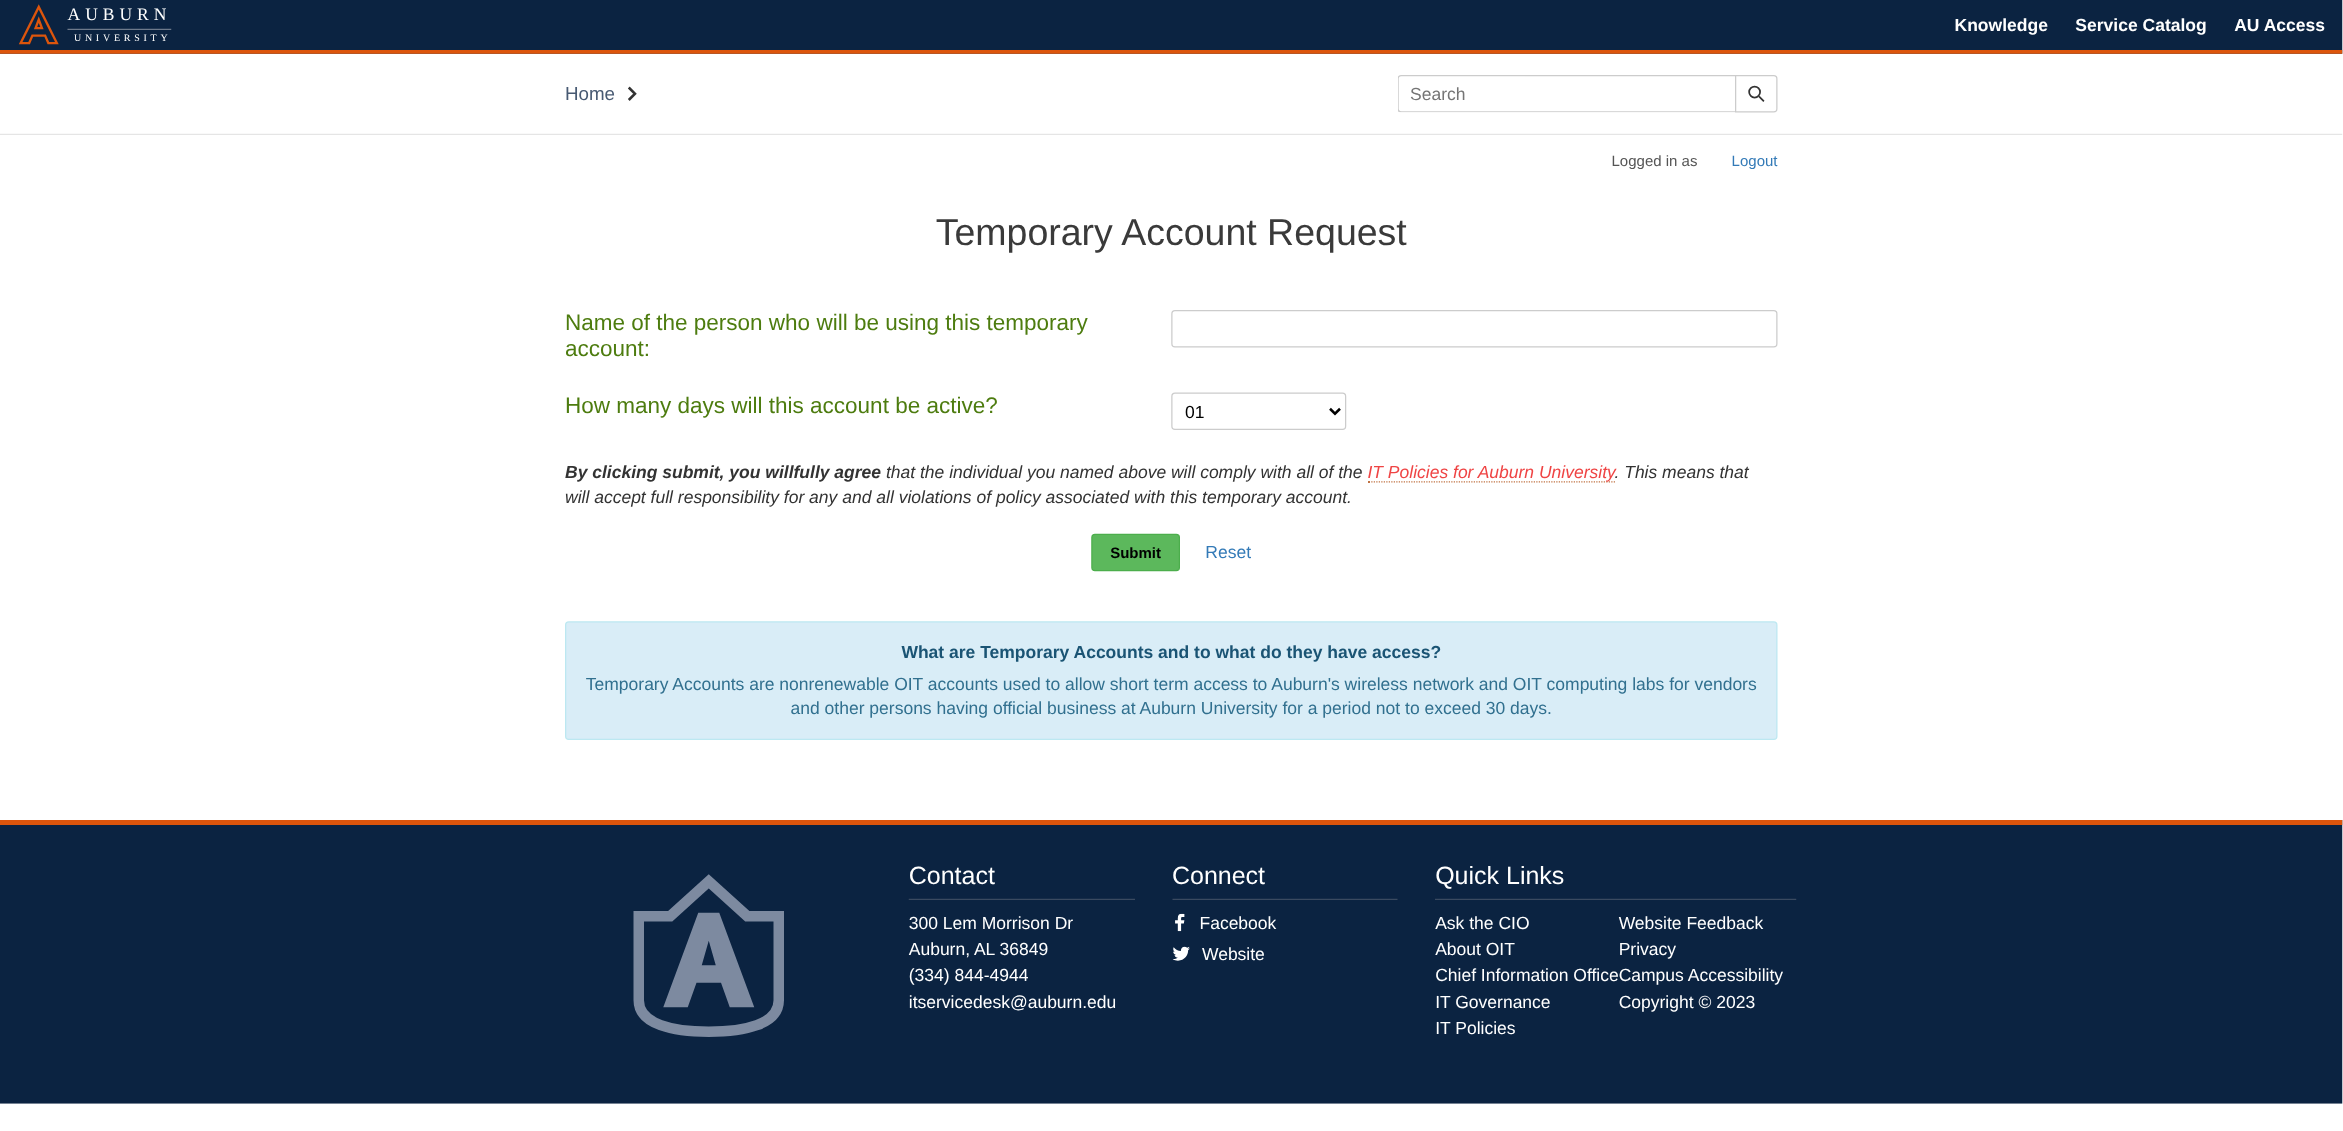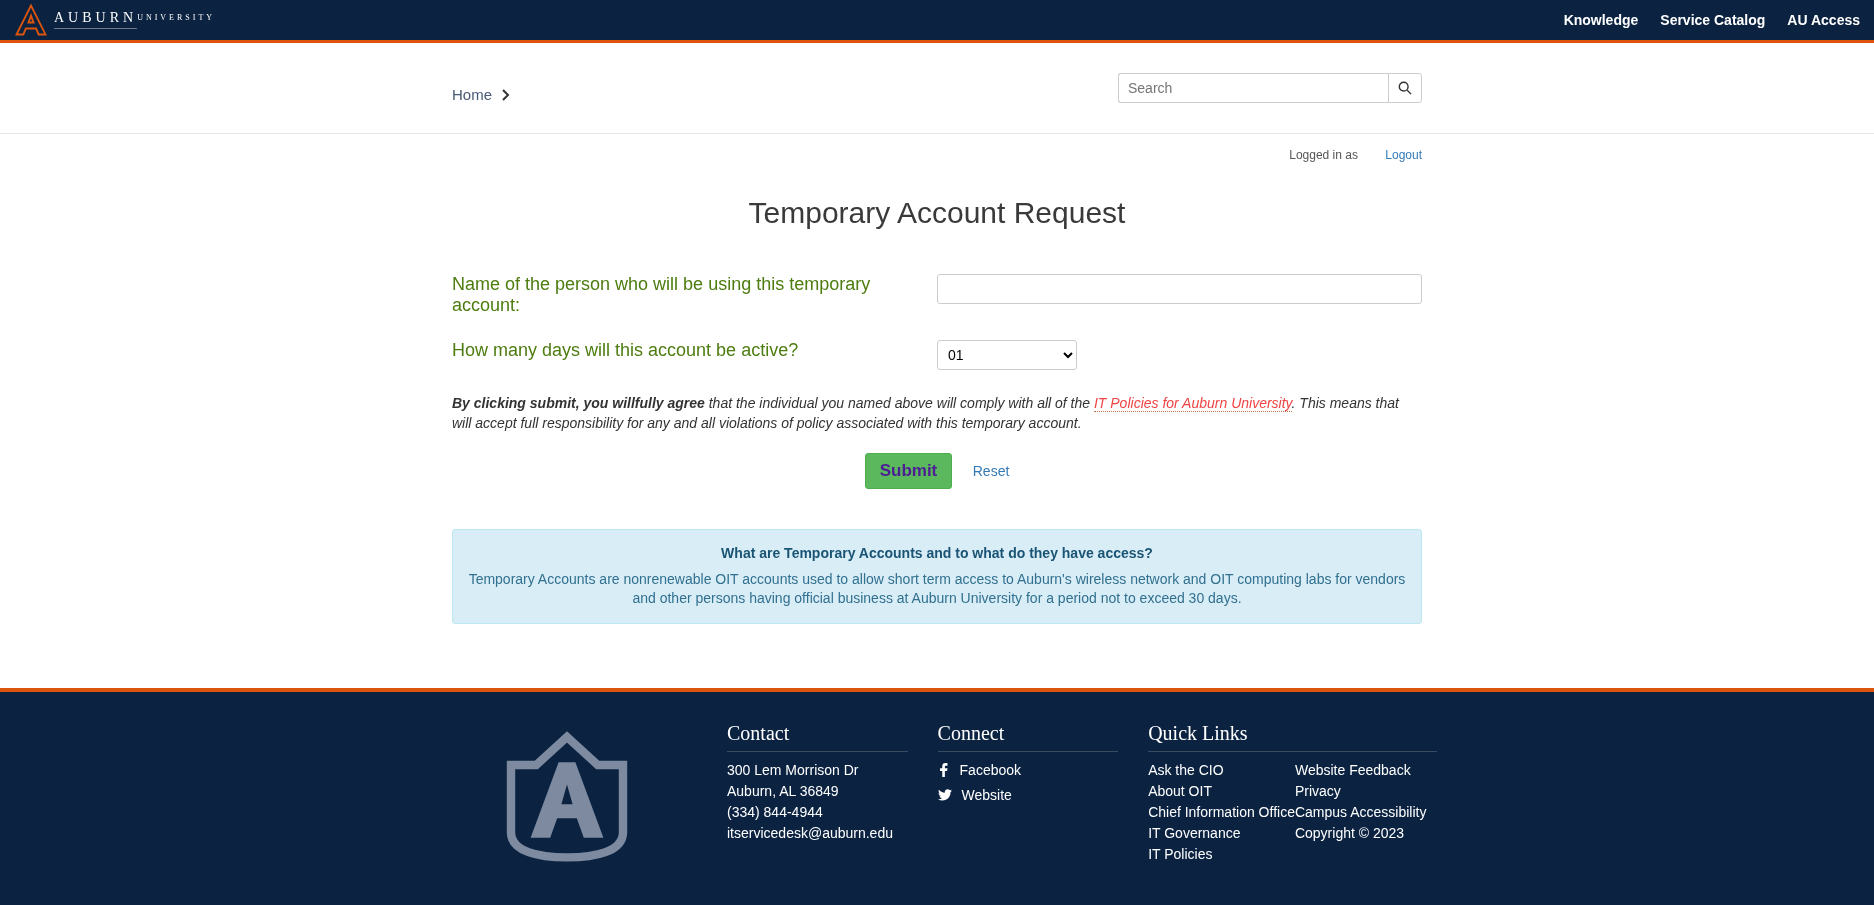--- a/index.html
+++ b/index.html
@@ -4,61 +4,61 @@
 <style>
 * { box-sizing: border-box; margin: 0; padding: 0; }
 body { font-family: "Segoe UI", Arial, sans-serif; color: #333; background: #fff; }
 a { text-decoration: none; color: inherit; }
 
 
 .top-header { background: #0b2341; border-bottom: 3px solid #dd550c; display: flex; justify-content: space-between; align-items: center; padding: 0 14px; height: 43px; }
 .logo-wrap { display: flex; align-items: center; gap: 6px; }
 .logo-au { color: #dd550c; font-weight: bold; }
 .logo-au svg { height: 34px; }
-.logo-text { display: flex; flex-direction: row; line-height: 1; color: #fff; }
+.logo-text { display: flex; flex-direction: column; line-height: 1; color: #fff; align-items: flex-end; }
 .logo-text .main { font-family: Georgia, serif; letter-spacing: 4px; font-size: 14px; border-bottom: 1px solid #6e7a8b; padding-bottom: 3px; }
 .logo-text .sub  { font-family: Georgia, serif; letter-spacing: 3px; font-size: 8px; padding-top: 3px; }
 .nav-links { display: flex; gap: 22px; }
 .nav-links a { color: #fff; font-size: 14px; font-weight: 600; }
 
 
 .sub-bar { border-bottom: 1px solid #e5e5e5; }
-.sub-bar-inner { max-width: 970px; margin: 16px auto; display: flex; justify-content: space-between; align-items: flex-end; padding: 14px 0; }
+.sub-bar-inner { max-width: 970px; margin: 3px auto; display: flex; justify-content: space-between; align-items: center; padding: 14px 0; }
 .breadcrumb { display: flex; align-items: center; gap: 10px; font-size: 15px; color: #485a73; }
 .chevron { font-size: 12px; color: #333; }
 .search-group { display: flex; }
 .search-input { width: 270px; height: 30px; border: 1px solid #ccc; border-right: none; border-radius: 3px 0 0 3px; padding: 0 9px; font-size: 14px; }
 .search-btn { width: 34px; height: 30px; border: 1px solid #ccc; background: #fff; border-radius: 0 3px 3px 0; cursor: pointer; display: flex; align-items: center; justify-content: center; }
 
 
 .container { max-width: 970px; margin: 0 auto; padding: 0 0 40px 0; }
 .login-row { text-align: right; font-size: 12px; color: #555; padding: 14px 0 10px 0; }
 .login-row a { color: #337ab7; margin-left: 24px; }
 h1.page-title { text-align: center; font-weight: 400; font-size: 30px; color: #3a3a3a; margin: 24px 0 44px 0; }
 .form-row { display: flex; margin-bottom: 24px; align-items: flex-start; }
 .form-row .lbl { width: 50%; font-weight: 400; font-size: 18px; color: #4d7c0f; padding-right: 20px; }
 .form-row .ctl { width: 50%; }
 .text-input { width: 100%; height: 30px; border: 1px solid #ccc; border-radius: 3px; padding: 0 8px; font-size: 14px; }
 .select-input { width: 140px; height: 30px; border: 1px solid #ccc; border-radius: 3px; background: #fff; font-size: 14px; padding: 0 6px; }
 .agreement { font-style: italic; font-size: 14px; color: #333; line-height: 1.4; margin-bottom: 20px; }
 .agreement .lead { font-weight: 700; }
 .agreement .link { color: #ef4444; border-bottom: 1px dotted #c07243; font-style: italic; }
 .btn-row { text-align: center; margin-bottom: 40px; }
-.btn-submit { background: #5cb85c; color: #4c1d95; border: 1px solid #4cae4c; border-radius: 3px; padding: 7px 14px; font-size: 17px; font-weight: 600; cursor: pointer; }
+.btn-submit { background: #5cb85c; color: #000000; border: 1px solid #4cae4c; border-radius: 3px; padding: 7px 14px; font-size: 12px; font-weight: 600; cursor: pointer; }
 .btn-reset { color: #337ab7; background: none; border: none; margin-left: 16px; font-size: 14px; cursor: pointer; }
 
 .info-box { background: #d9edf7; border: 1px solid #bce8f1; color: #31708f; border-radius: 3px; padding: 14px 14px; font-size: 14px; line-height: 1.4; text-align: center; }
 .info-box .q { font-weight: 700; color: #1a5474; margin-bottom: 6px; }
 
 
 .footer { background: #0b2341; border-top: 4px solid #dd550c; color: #fff; margin-top: 24px; padding: 30px 0 50px 0; }
 .footer-inner { max-width: 1000px; margin: 0 auto; display: flex; gap: 30px; }
 .footer-logo { flex: 0 0 260px; display: flex; align-items: center; justify-content: center; }
 .footer-col { flex: 1; }
-.footer h3 { font-family: Liberation Serif, serif; font-weight: 400; font-size: 20px; border-bottom: 1px solid #3a4a60; padding-bottom: 6px; margin-bottom: 8px; }
+.footer h3 { font-family: Liberation Sans, sans-serif; font-weight: 400; font-size: 20px; border-bottom: 1px solid #3a4a60; padding-bottom: 6px; margin-bottom: 8px; }
 .footer .item, .footer a { color: #fff; font-size: 14px; line-height: 1.5; display: block; }
 .footer .social { display: flex; align-items: center; gap: 10px; margin-bottom: 4px; }
 .footer .ql-grid { display: grid; grid-template-columns: 1fr 1fr; }
 .footer .ql-grid a { white-space: nowrap; }
 svg { display: block; }
 </style>
 </head>
 <body>
 
 <div class="top-header">

